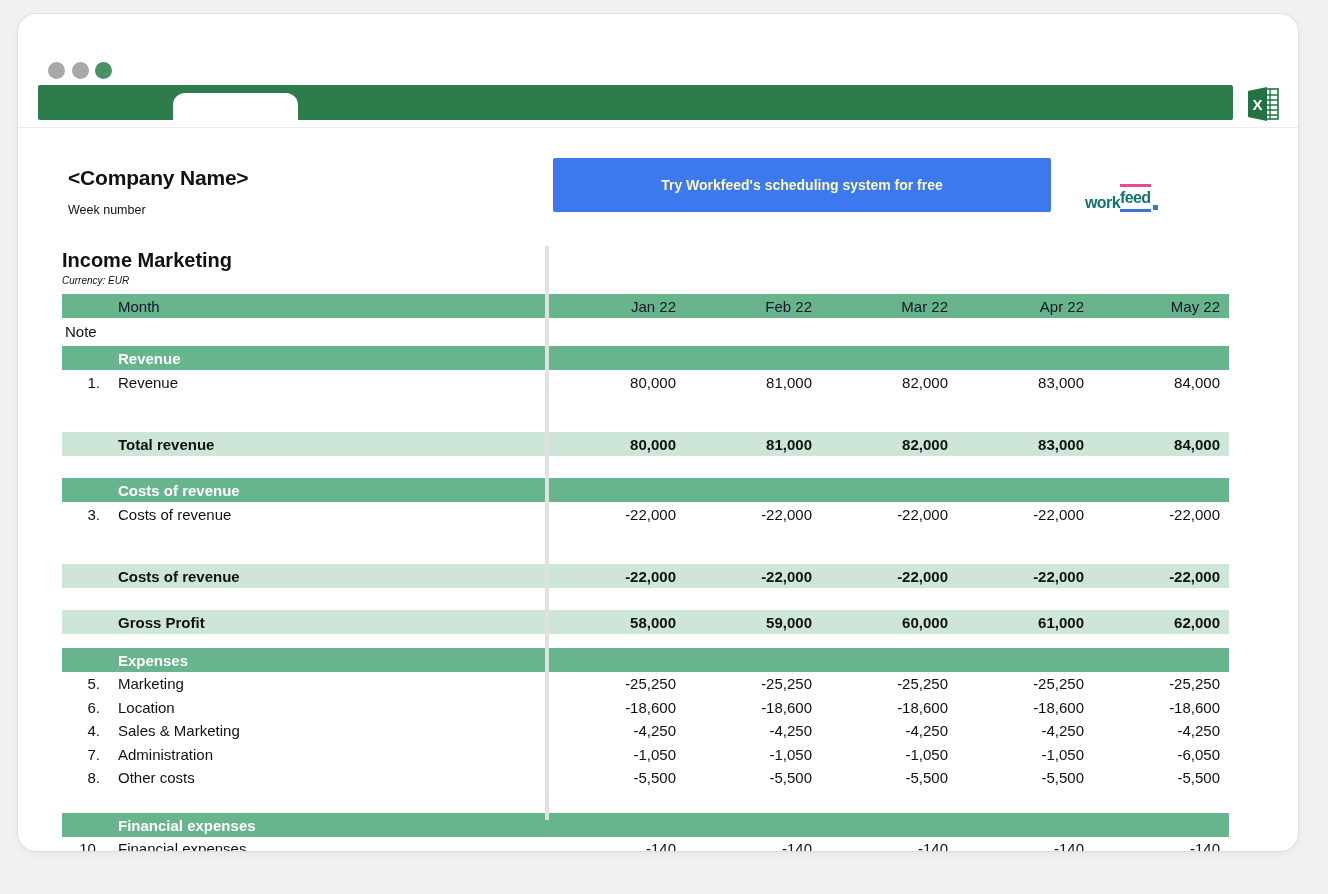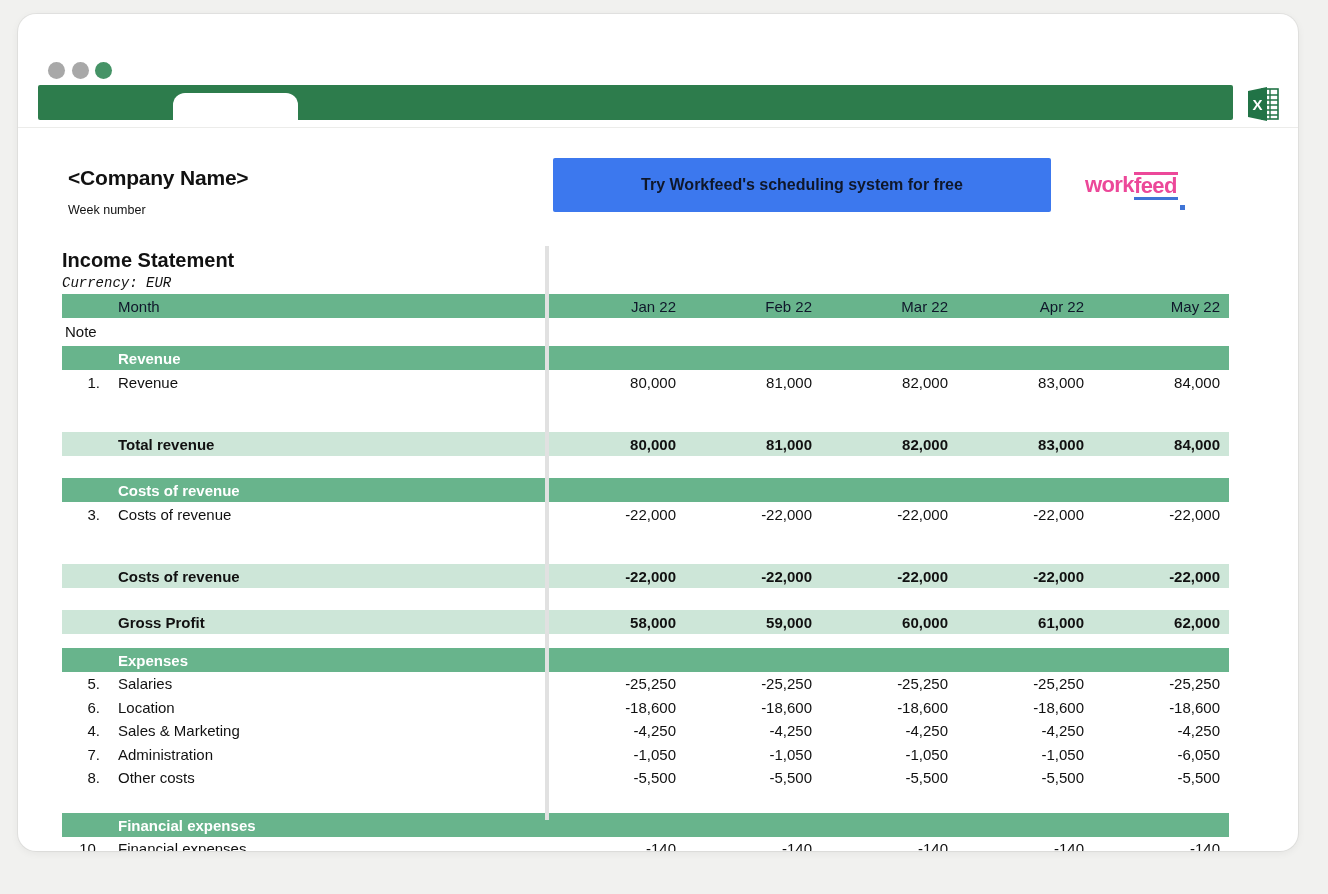--- a/index.html
+++ b/index.html
@@ -34,37 +34,37 @@
     position:absolute; left:0; top:113px; width:1280px; height:1px; background:#ececea;
   }
   .excel-icon { position:absolute; left:1227px; top:72px; }
 
   .company-name { position:absolute; left:50px; top:152px; font-size:21px; font-weight:bold; letter-spacing:-0.2px; }
   .week-label   { position:absolute; left:50px; top:189px; font-size:12.5px; }
 
   .cta-button {
     position:absolute; left:535px; top:144px; width:498px; height:54px;
     background:#3c78ee; border:none; border-radius:2px;
-    color:#0f172a; font-weight:bold; font-size:16px;
+    color:#fef9c3; font-weight:bold; font-size:14px;
     font-family:"Liberation Sans", sans-serif;
     display:flex; align-items:center; justify-content:center; cursor:pointer;
   }
   .logo {
     position:absolute; left:1067px; top:158px; width:120px; height:40px;
-    display:flex; align-items:flex-start; font-weight:bold; font-size:22px;
-    letter-spacing:-0.6px; color:#ec4899; cursor:pointer;
+    display:flex; align-items:flex-end; font-weight:bold; font-size:16px;
+    letter-spacing:-0.6px; color:#0f766e; cursor:pointer;
   }
   .logo .feed {
     border-top:3px solid #ec4899; border-bottom:3px solid #3f74d6;
     padding:0 1px 0 0; line-height:22px;
   }
   .logo .reg { width:5px; height:5px; background:#3f74d6; margin-left:2px; align-self:flex-end; margin-bottom:2px; }
 
   .statement-title    { position:absolute; left:44px; top:235px; font-size:20px; font-weight:bold; }
-  .statement-subtitle { position:absolute; left:44px; top:261px; font-size:14px; font-style:italic;font-family:Liberation Mono, monospace; }
+  .statement-subtitle { position:absolute; left:44px; top:261px; font-size:10px; font-style:italic; }
 
   .table { position:absolute; left:44px; top:280px; width:1167px; }
   .row { display:flex; align-items:center; height:24px; font-size:15px; }
   .c-note  { flex:none; width:50px; text-align:right; padding-right:12px; }
   .c-label { flex:1; padding-left:6px; white-space:nowrap; }
   .c-notelabel { flex:none; width:50px; text-align:left; padding-left:3px; }
   .c-val   { flex:none; width:136px; text-align:right; padding-right:9px; }
   .sec { background:#68b48c; color:#fff; font-weight:bold; }
   .tot { background:#cde6d8; font-weight:bold;margin-top:38px; }
   .mh  { background:#68b48c; color:#0f172a; font-weight:normal; }
@@ -115,21 +115,21 @@
   <button class="cta-button">
     <span>Try Workfeed's scheduling system for free</span>
   </button>
 
   <div class="logo">
     <span>work</span>
       <span class="feed">feed</span>
       <span class="reg"></span>
   </div>
 
-  <div class="statement-title">Income Statement</div>
+  <div class="statement-title">Income Marketing</div>
   <div class="statement-subtitle">Currency: EUR</div>
 
   <div class="table">
 
     <div class="row mh">
       <div class="c-note"></div>
       <div class="c-label">Month</div>
       <div class="c-val">Jan 22</div>
       <div class="c-val">Feb 22</div>
       <div class="c-val">Mar 22</div>
@@ -201,21 +201,21 @@
       <div class="c-val">62,000</div>
     </div>
 
     <div class="row sec mt23">
       <div class="c-note"></div>
       <div class="c-label">Expenses</div>
     </div>
 
     <div class="row exp">
       <div class="c-note">5.</div>
-      <div class="c-label">Salaries</div>
+      <div class="c-label">Marketing</div>
       <div class="c-val">-25,250</div>
       <div class="c-val">-25,250</div>
       <div class="c-val">-25,250</div>
       <div class="c-val">-25,250</div>
       <div class="c-val">-25,250</div>
     </div>
 
     <div class="row exp">
       <div class="c-note">6.</div>
       <div class="c-label">Location</div>

